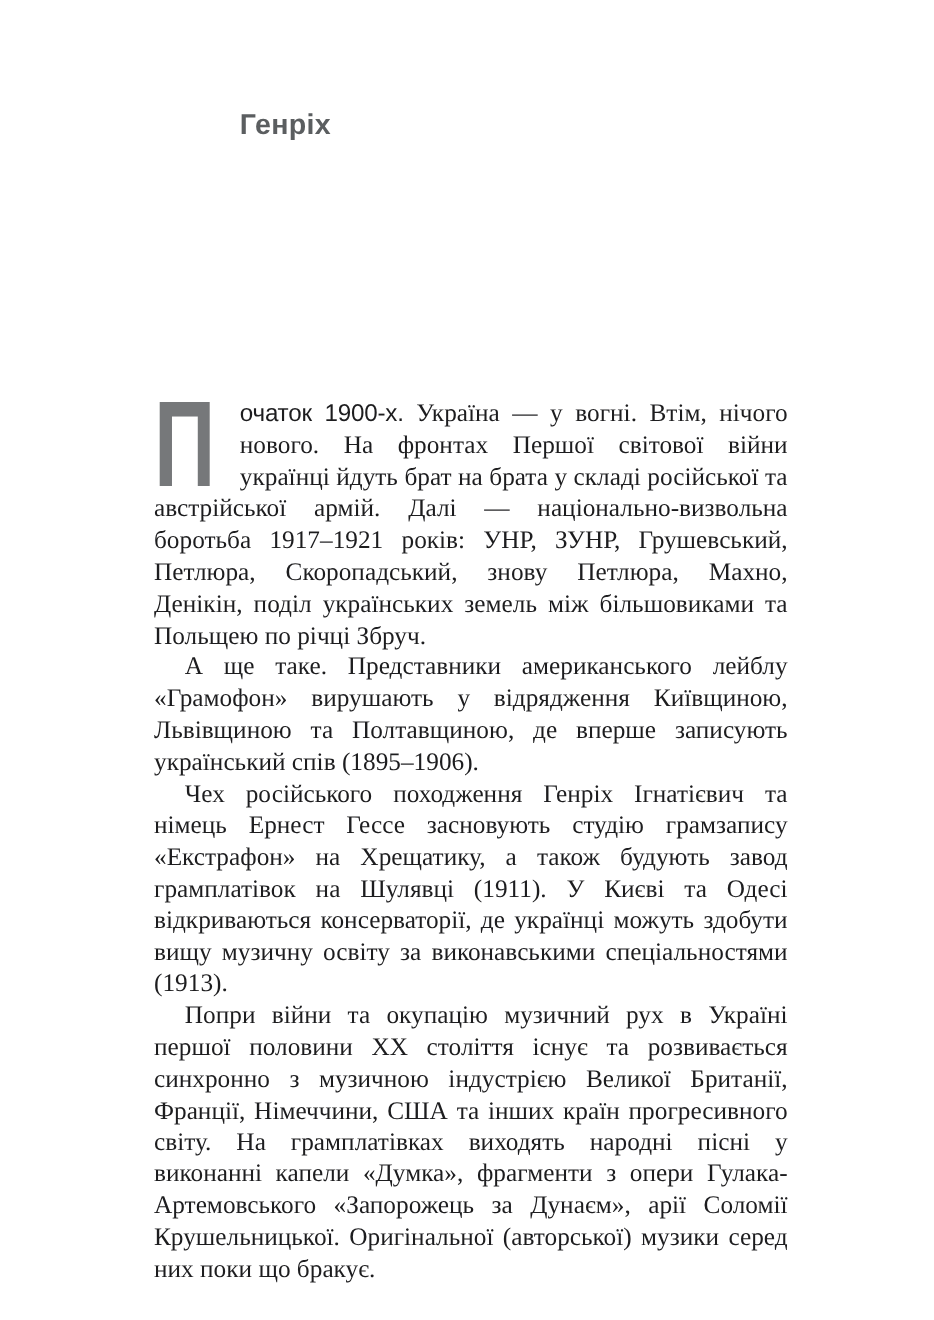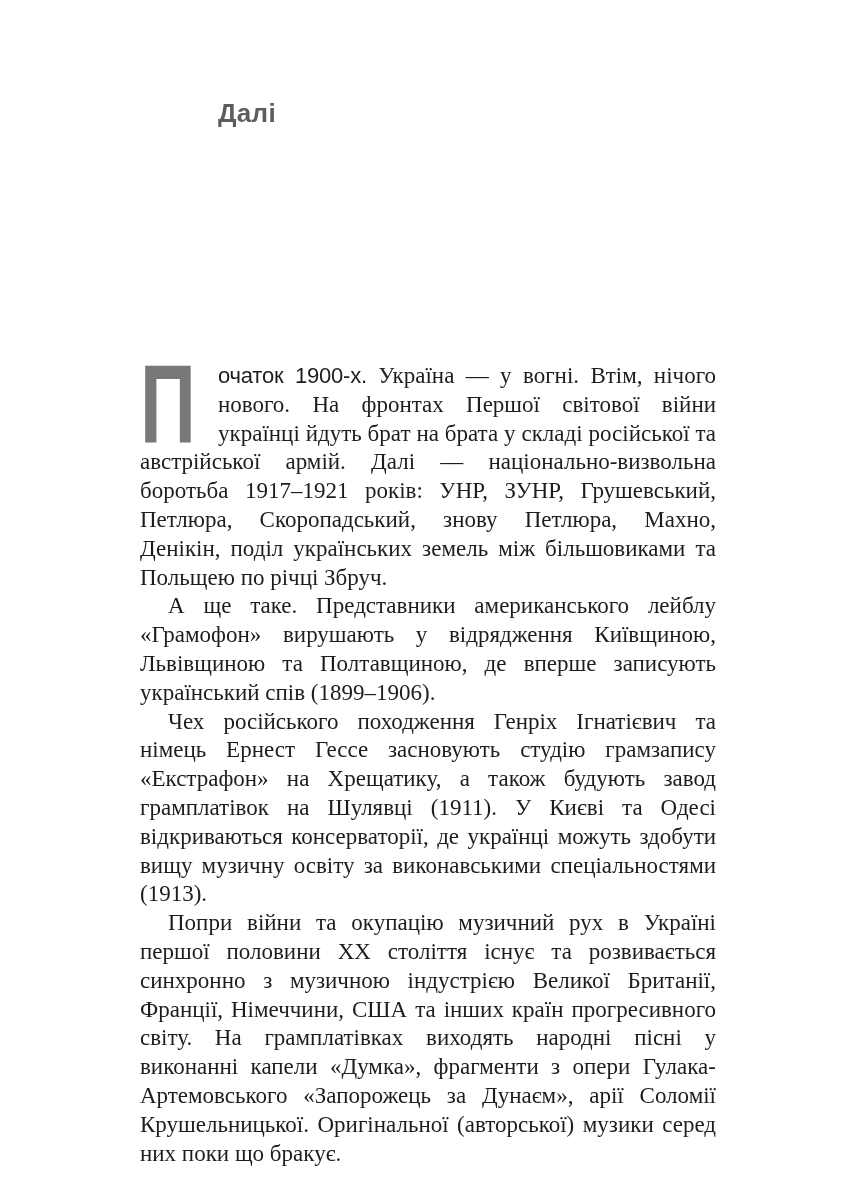--- a/index.html
+++ b/index.html
@@ -67,31 +67,31 @@
     font-size: 22px;
     letter-spacing: -0.2px;
   }
 </style>
 </head>
 <body>
 
 <main class="page">
   <div class="column">
 
-    <h1 class="page-title">Далі</h1>
+    <h1 class="page-title">Генріх</h1>
 
     <section class="body-text">
 
       <p>
         <span class="dropcap">
             <span class="dropcap-glyph">П</span>
           </span><span class="lead-bold">очаток 1900-х.</span><span> Україна — у вогні. Втім, нічого нового. На фронтах Першої світової війни українці йдуть брат на брата у складі російської та австрійської армій. Далі — національно-визвольна боротьба 1917–1921 років: УНР, ЗУНР, Грушевський, Петлюра, Скоропадський, знову Петлюра, Махно, Денікін, поділ українських земель між більшовиками та Польщею по річці Збруч.</span>
       </p>
 
-      <p class="indent">А ще таке. Представники американського лейблу «Грамофон» вирушають у відрядження Київщиною, Львівщиною та Полтавщиною, де вперше записують український спів (1899–1906).</p>
+      <p class="indent">А ще таке. Представники американського лейблу «Грамофон» вирушають у відрядження Київщиною, Львівщиною та Полтавщиною, де вперше записують український спів (1895–1906).</p>
 
       <p class="indent">Чех російського походження Генріх Ігнатієвич та німець Ернест Гессе засновують студію грамзапису «Екстрафон» на Хрещатику, а також будують завод грамплатівок на Шулявці (1911). У Києві та Одесі відкриваються консерваторії, де українці можуть здобути вищу музичну освіту за виконавськими спеціальностями (1913).</p>
 
       <p class="indent">Попри війни та окупацію музичний рух в Україні першої половини ХХ століття існує та розвивається синхронно з музичною індустрією Великої Британії, Франції, Німеччини, США та інших країн прогресивного світу. На грамплатівках виходять народні пісні у виконанні капели «Думка», фрагменти з опери Гулака-Артемовського «Запорожець за Дунаєм», арії Соломії Крушельницької. Оригінальної (авторської) музики серед них поки що бракує.</p>
 
     </section>
   </div>
 </main>
 
 </body></html>

